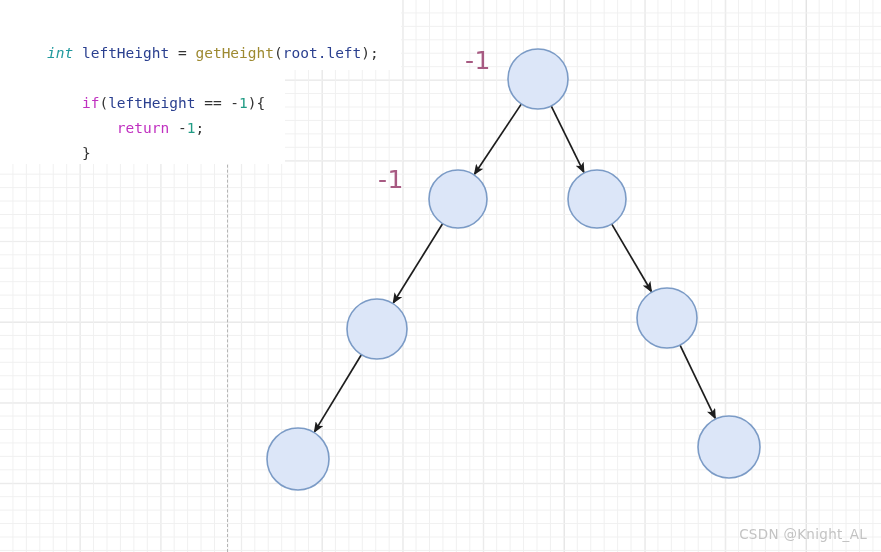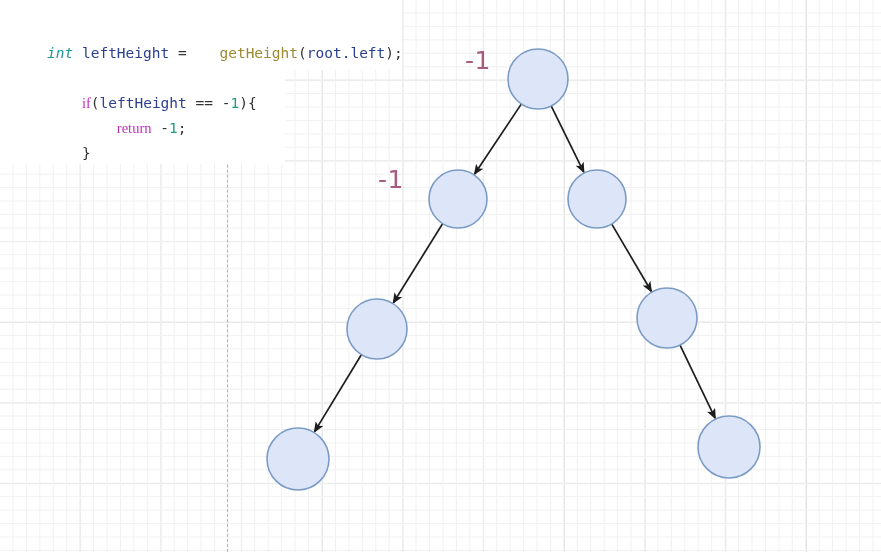--- a/index.html
+++ b/index.html
@@ -49,23 +49,23 @@
     font-family: "DejaVu Sans Mono", monospace;
     font-size: 14.5px;
     line-height: 25px;
     white-space: pre;
     color: #2b2b2b;
   }
   .code-line { white-space: pre; }
   .tok-type    { color: #20999d; font-style: italic; }
   .tok-var     { color: #2a3f8f; }
   .tok-op      { color: #333333; }
-  .tok-fn      { color: #9e8a31; margin-left: 24px; }
+  .tok-fn      { color: #9e8a31; }
   .tok-punc    { color: #333333; }
-  .tok-kw      { color: #c030c0; font-family: Liberation Serif, serif; }
+  .tok-kw      { color: #c030c0; }
   .tok-num     { color: #1f9b84; }
   .tok-plain   { color: #333333; }
 
   svg.tree {
     position: absolute;
     left: 0;
     top: 0;
     width: 881px;
     height: 552px;
     overflow: visible;
@@ -135,13 +135,14 @@
         <circle cx="298" cy="459" r="31" class="node-circle" fill="#dce6f8" stroke="#7b9bc6"></circle>
         <circle cx="729" cy="447" r="31" class="node-circle" fill="#dce6f8" stroke="#7b9bc6"></circle>
       </g>
   </svg>
 
   <div id="annotations-layer">
       <div class="node-label" style="left: 465px; top: 48px; color: rgb(167, 90, 130);">-1</div>
       <div class="node-label" style="left: 378px; top: 167px; color: rgb(167, 90, 130);">-1</div>
     </div>
 
+  <div class="watermark">CSDN @Knight_AL</div>
 </div>
 
 </body></html>

